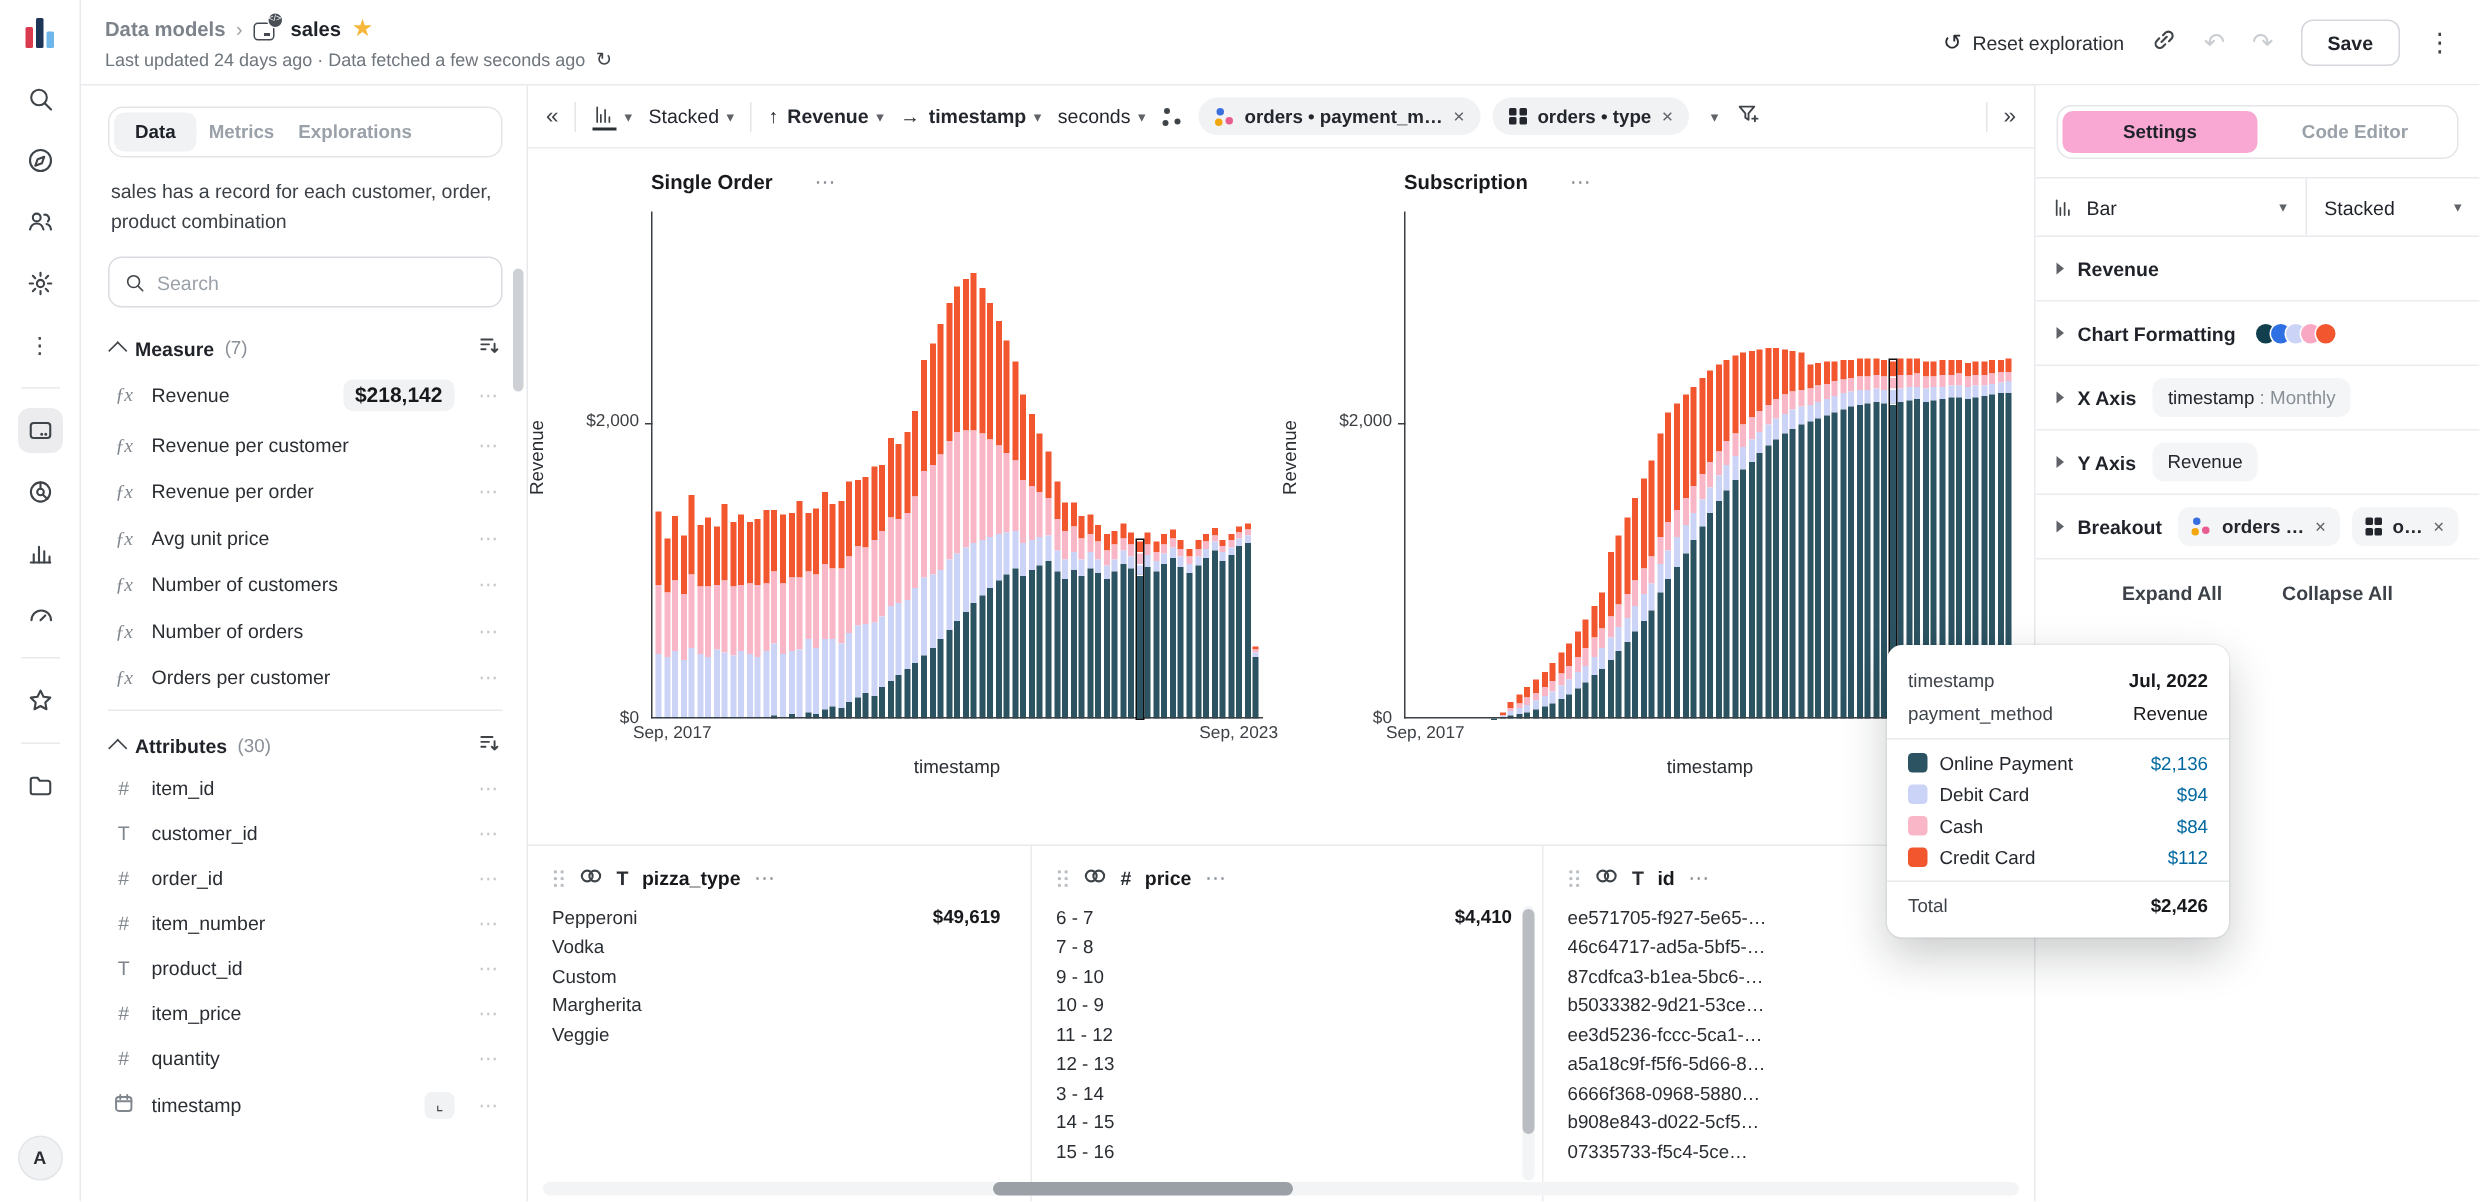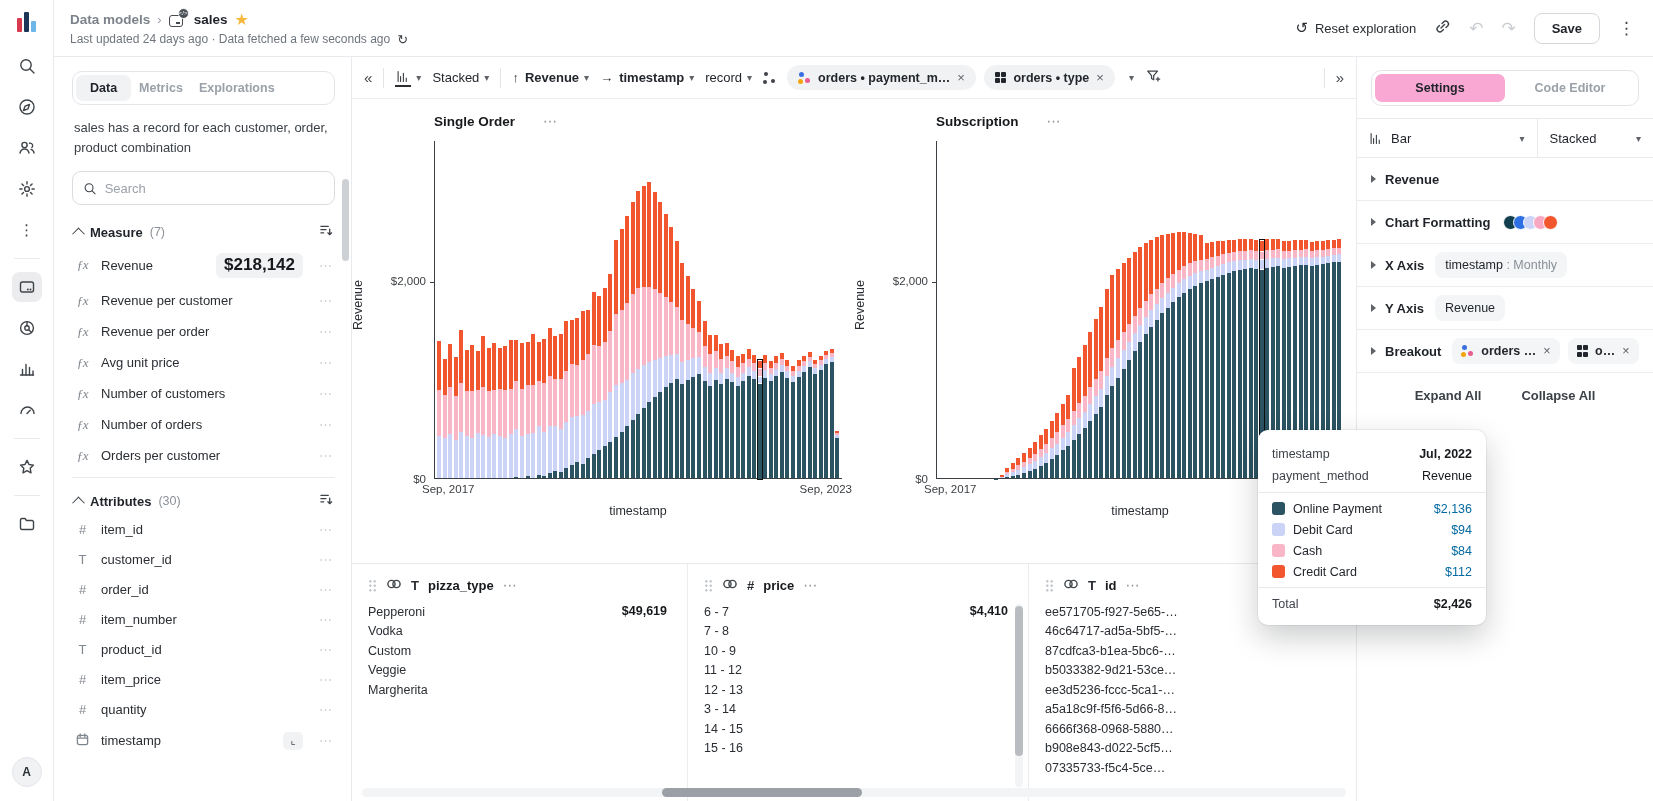--- a/index.html
+++ b/index.html
@@ -56,21 +56,21 @@
   .sec-title { font-weight:700; font-size:13px; color:#1f2329; }
   .sec-count { color:#8a9097; font-size:12.5px; }
   .sec-sort { margin-left:auto; }
   .chev { width:9px; height:9px; border-right:1.6px solid #3f4449; border-bottom:1.6px solid #3f4449; display:inline-block; }
   .chev.up { transform:rotate(-135deg) translate(-1px,-1px); }
   .fielditem { display:flex; align-items:center; gap:10px; padding:7.5px 2px; font-size:13px; color:#2a2e33; }
   .fielditem .fic { width:17px; color:#80868d; font-size:13px; text-align:center; flex-shrink:0; }
   .fic.fx { font-style:italic; font-family:"Liberation Serif",serif; letter-spacing:-.5px; }
   .fielditem .nm { white-space:nowrap; overflow:hidden; }
   .fielditem .sp { flex:1; }
-  .mbadge { background:#f1f2f4; border-radius:6px; padding:2.5px 8px; font-weight:700; font-size:17px; color:#17191c; }
+  .mbadge { background:#f1f2f4; border-radius:6px; padding:2.5px 8px; font-weight:700; font-size:14px; color:#17191c; }
   .rowdots { color:#c3c7cc; font-size:13px; letter-spacing:1px; width:20px; text-align:right; }
   .axisbadge { background:#f1f2f4; border-radius:5px; width:20px; height:18px; display:flex; align-items:center; justify-content:center; font-size:11px; color:#3f4449; }
   .sb-div { border-top:1px solid #e8eaed; margin:6px 0; }
 
   
   .workspace { flex:1; display:flex; flex-direction:column; min-width:0; border-right:1px solid #e8eaed; position:relative; }
   .wtoolbar { height:42px; display:flex; align-items:center; gap:11px; padding:0 12px; border-bottom:1px solid #ececef; flex-shrink:0; }
   .vdiv { width:1px; height:20px; background:#e3e5e9; }
   .tb-glyph { font-size:15px; color:#3f4449; }
   .caret { color:#5f6368; font-size:10px; margin-left:3px; }
@@ -447,21 +447,21 @@
             <span style="margin-right:4px;">↑</span>
               <span class="fld">Revenue</span>
               <span class="caret">▾</span>
           </span>
           <span class="tb-group">
             <span style="margin-right:4px;">→</span>
               <span class="fld">timestamp</span>
               <span class="caret">▾</span>
           </span>
           <span class="tb-group">
-            <span>record</span>
+            <span>seconds</span>
               <span class="caret">▾</span>
           </span>
           <span class="tridot mono">
               <i></i>
               <i></i>
               <i></i>
             </span>
           <span id="toolbar-chips" style="display:flex;gap:8px;align-items:center;">
               <span class="chip">
                 <span class="tridot color">
@@ -1363,26 +1363,26 @@
               </div>
               <div class="crow">
                 <span class="lbl">Vodka</span>
                 <span class="btrack"><span class="cbar" style="width: 89.1%;"></span></span>
               </div>
               <div class="crow">
                 <span class="lbl">Custom</span>
                 <span class="btrack"><span class="cbar" style="width: 87.3%;"></span></span>
               </div>
               <div class="crow">
+                <span class="lbl">Margherita</span>
+                <span class="btrack"><span class="cbar" style="width: 65.9%;"></span></span>
+              </div>
+              <div class="crow">
                 <span class="lbl">Veggie</span>
                 <span class="btrack"><span class="cbar" style="width: 90.1%;"></span></span>
-              </div>
-              <div class="crow">
-                <span class="lbl">Margherita</span>
-                <span class="btrack"><span class="cbar" style="width: 65.9%;"></span></span>
               </div>
             </div>
           <div class="card c-price" id="card-3">
               <div class="card-head">
                 <span class="drag"></span>
                 <span><svg class="ic" width="16" height="12" viewBox="0 0 16 12">
                     <circle cx="5.5" cy="6" r="3.6"></circle>
                     <circle cx="10.5" cy="6" r="3.6"></circle>
                   </svg></span>
                 <span class="typeic">#</span>
@@ -1392,20 +1392,24 @@
             <div class="vscroll">
                 <div class="thumb"></div>
               </div>
           <div class="crow">
                 <span class="lbl">6 - 7</span>
                 <span class="btrack"><span class="cbar" style="width: 6%;"></span><span class="vlabel" style="right: 6px;">$4,410</span></span>
               </div>
               <div class="crow">
                 <span class="lbl">7 - 8</span>
                 <span class="btrack"><span class="cbar" style="width: 1%;"></span></span>
+              </div>
+              <div class="crow">
+                <span class="lbl">9 - 10</span>
+                <span class="btrack"><span class="cbar" style="width: 26%;"></span></span>
               </div>
               <div class="crow">
                 <span class="lbl">10 - 9</span>
                 <span class="btrack"><span class="cbar" style="width: 6.9%;"></span></span>
               </div>
               <div class="crow">
                 <span class="lbl">11 - 12</span>
                 <span class="btrack"><span class="cbar" style="width: 100%;"></span></span>
               </div>
               <div class="crow">

